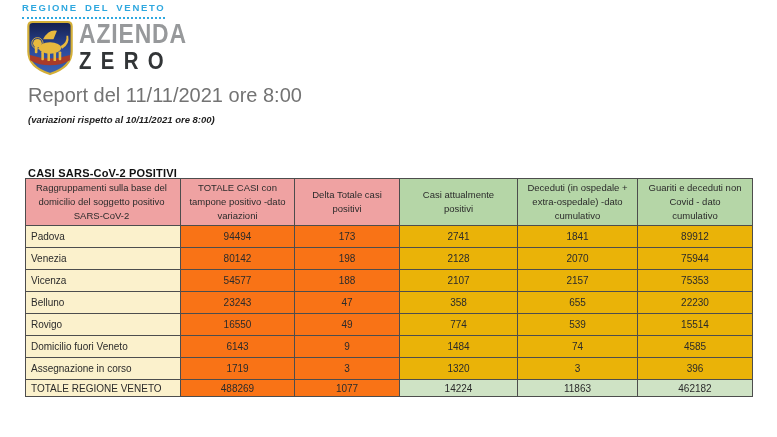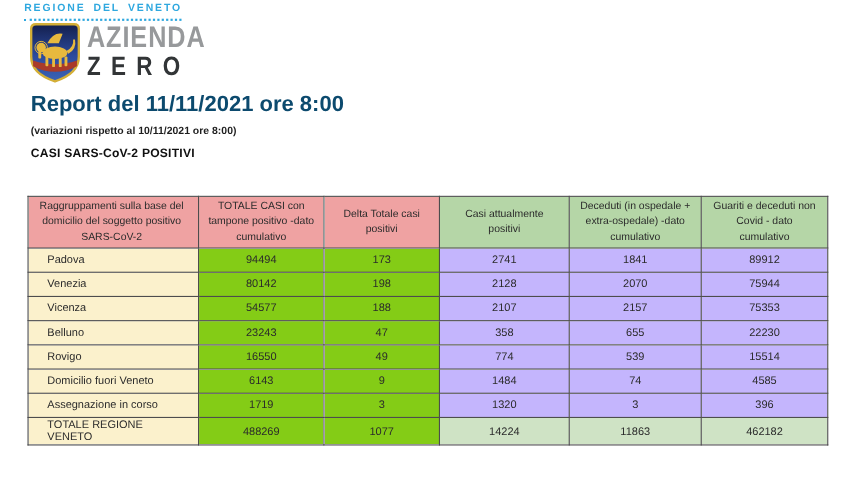--- a/index.html
+++ b/index.html
@@ -30,52 +30,52 @@
     letter-spacing:1px; line-height:1;
   }
   .brand-zero {
     font-size:24px; font-weight:bold; color:#323537;
     letter-spacing:11px; line-height:1.1;
   }
 
   
   .report-title {
     position:absolute; left:28px; top:84px;
-    font-size:20px; font-weight:bold; color:#0c4a6e;
+    font-size:20px; font-weight:normal; color:#737373;
   }
   .report-subtitle {
     position:absolute; left:28px; top:114px;
-    font-size:9.5px; font-weight:bold; color:#1e1e1e;
+    font-size:9.5px; font-weight:bold; color:#1e1e1e;font-style:italic;
   }
   .section-title {
-    position:absolute; left:28px; top:134px;
+    position:absolute; left:28px; top:167px;
     font-size:11px; font-weight:bold; color:#101010; letter-spacing:0.2px;
   }
 
   
   table.covid {
     position:absolute; left:25px; top:178px; width:727px;
     border-collapse:collapse; table-layout:fixed;
   }
   .covid th, .covid td {
     border:1px solid #4d4d4d; color:#2b2b2b; overflow:hidden;
   }
   .covid th {
     font-size:9.5px; font-weight:normal; text-align:center;
     padding:2px 8px; height:42px; line-height:1.45;
   }
   .covid th.pink  { background:#efa2a2; }
   .covid th.green { background:#b5d6a7; }
   .covid th.first { text-align:center; padding-left:5px; }
   .covid td {
-    font-size:10px; height:19px; padding:1px 17px; text-align:center;
+    font-size:10px; height:19px; padding:1px 5px; text-align:center;
   }
   .covid td.c-label  { text-align:left; background:#fbf1cc; }
-  .covid td.c-yellow { background:#84cc16; }
-  .covid td.c-green  { background:#c4b5fd; }
+  .covid td.c-yellow { background:#f97316; }
+  .covid td.c-green  { background:#eab308; }
   .covid tr.total td { height:14px; }
   .covid tr.total td.c-green { background:#cfe3c5; }
 </style>
 </head>
 <body>
 
 <div class="page">
 
   <div class="region-label">REGIONE DEL VENETO</div>
 
@@ -117,21 +117,21 @@
       <col style="width:155px">
         <col style="width:114px">
         <col style="width:105px">
       <col style="width:118px">
         <col style="width:120px">
         <col style="width:115px">
     </colgroup>
     <thead>
       <tr>
         <th class="pink first">Raggruppamenti sulla base del domicilio del soggetto positivo SARS-CoV-2</th>
-        <th class="pink">TOTALE CASI con tampone positivo -dato cumulativo</th>
+        <th class="pink">TOTALE CASI con tampone positivo -dato variazioni</th>
         <th class="pink">Delta Totale casi positivi</th>
         <th class="green">Casi attualmente positivi</th>
         <th class="green">Deceduti (in ospedale + extra-ospedale) -dato cumulativo</th>
         <th class="green">Guariti e deceduti non Covid - dato cumulativo</th>
       </tr>
     </thead>
     <tbody>
         <tr>
           <td class="c-label">Padova</td>
           <td class="c-yellow">94494</td>

